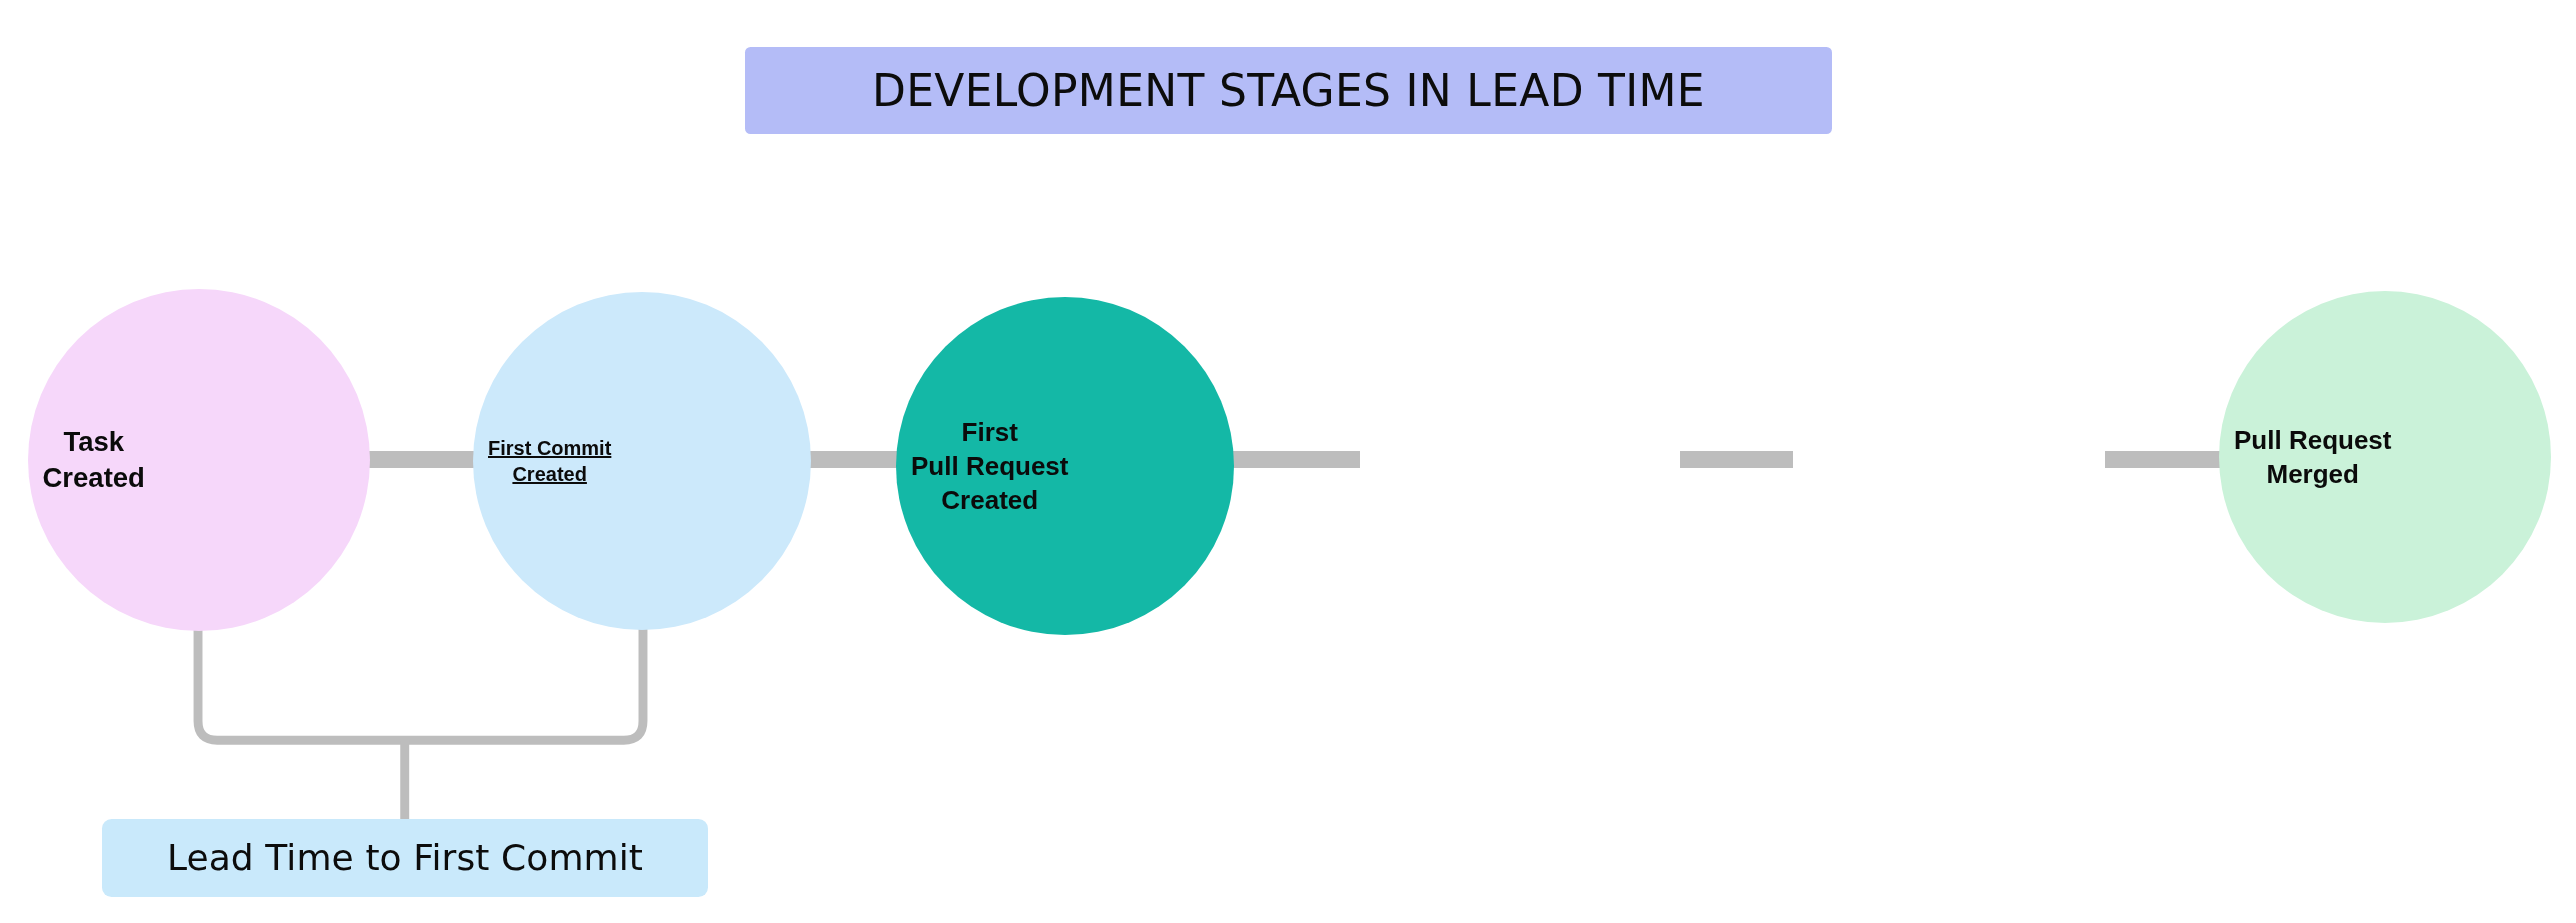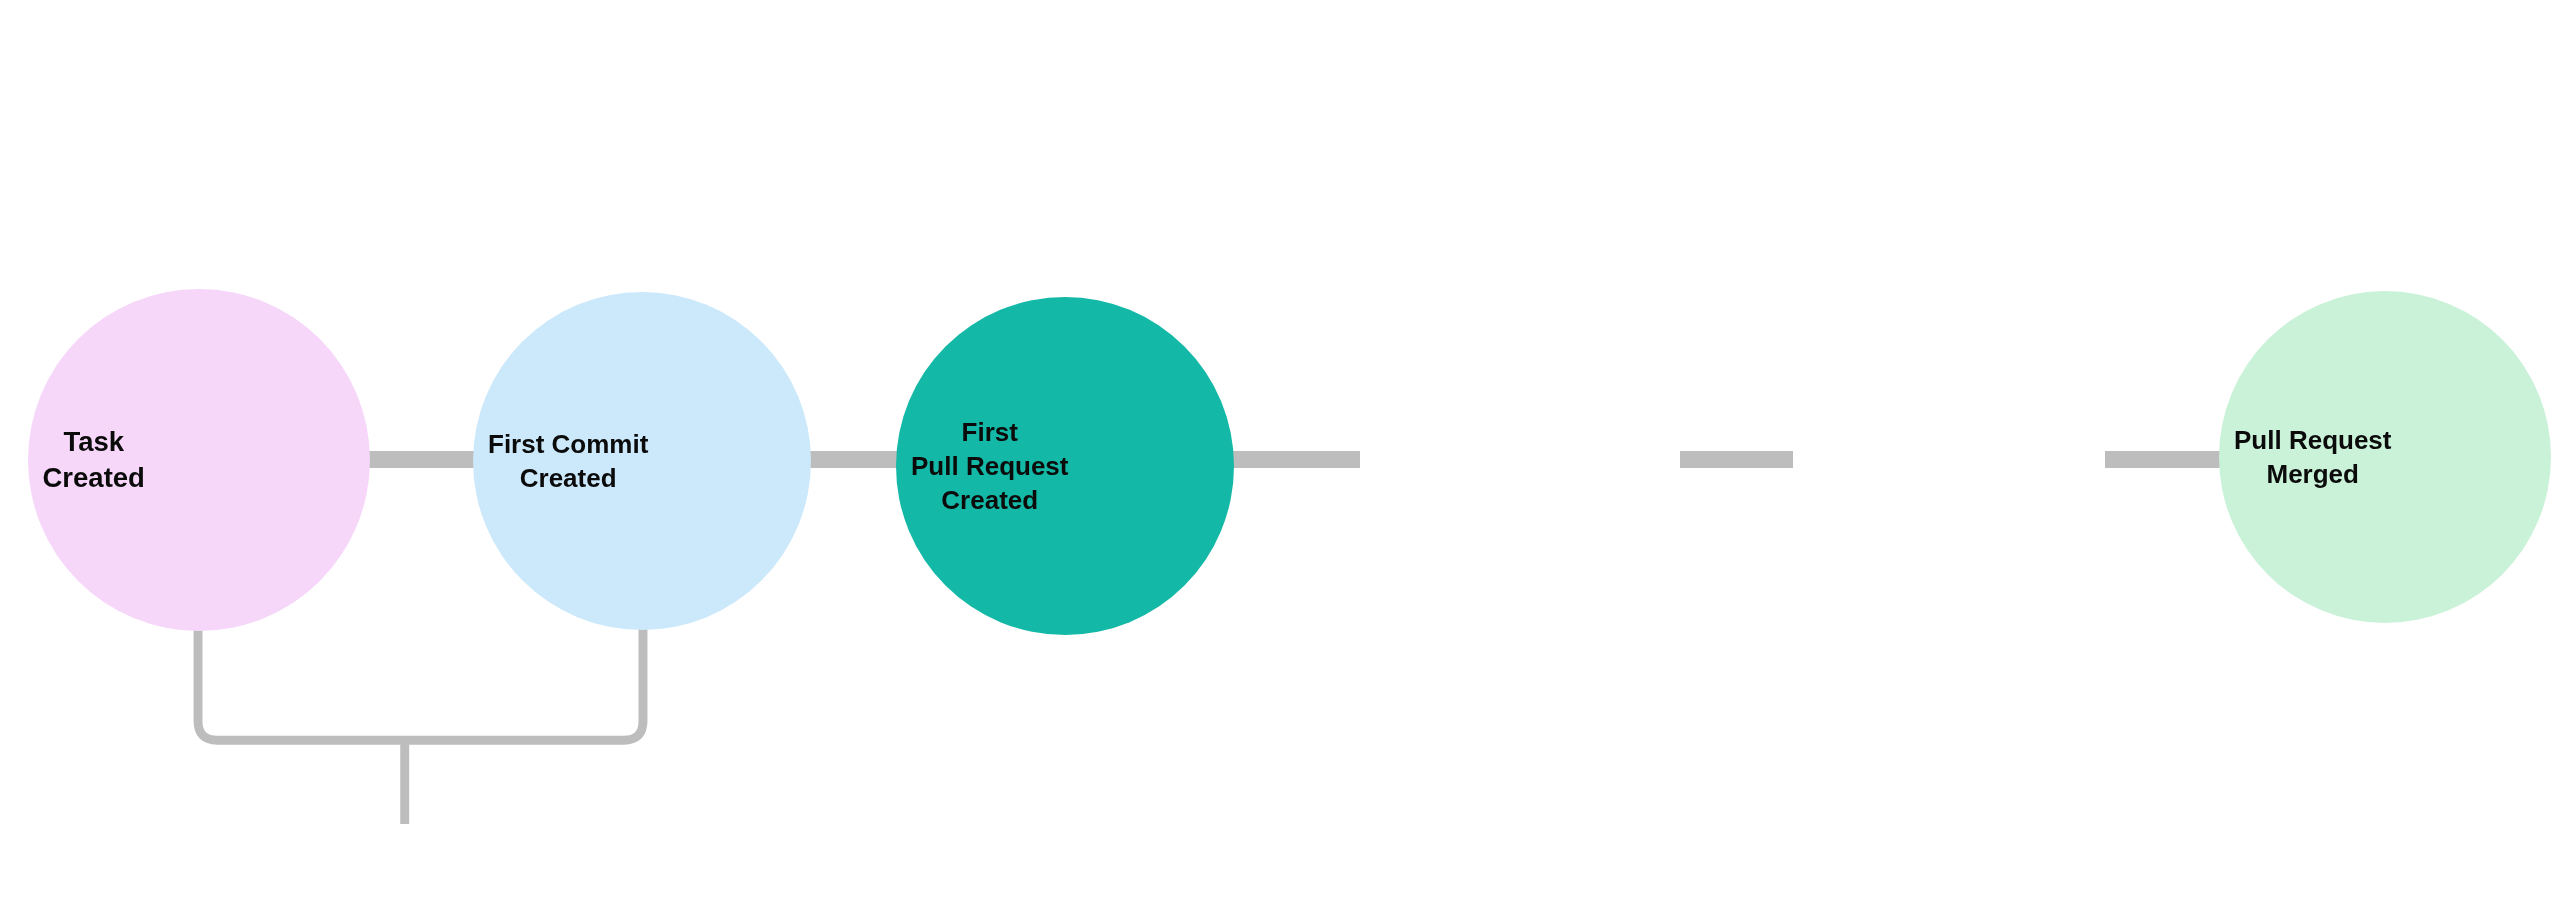--- a/index.html
+++ b/index.html
@@ -99,50 +99,56 @@
     white-space: nowrap;
     letter-spacing: 0.1px;
     line-height: 1;
   }
 </style>
 </head>
 <body>
 
 <div id="canvas">
 
+  <div class="title-banner">
+    <span class="title-text">DEVELOPMENT STAGES IN LEAD TIME</span>
+  </div>
 
   <div class="connector" style="left:357px; top:451px; width:131px;"></div>
   <div class="connector" style="left:800px; top:451px; width:117px;"></div>
   <div class="connector" style="left:1233px; top:451px; width:127px;"></div>
   <div class="connector" style="left:1680px; top:451px; width:113px;"></div>
   <div class="connector" style="left:2105px; top:451px; width:124px;"></div>
 
   <svg class="bracket" style="left:165px; top:618px; width:522px; height:206px;" viewBox="0 0 760 300" xmlns="http://www.w3.org/2000/svg">
     <path d="M 48 0 L 48 150 Q 48 178 76 178 L 668 178 Q 696 178 696 150 L 696 0" fill="none" stroke="#bdbdbd" stroke-width="13" stroke-linecap="butt"></path>
     <path d="M 349 178 L 349 300" fill="none" stroke="#bdbdbd" stroke-width="13"></path>
   </svg>
 
   <div class="stage-node" style="left:27.5px; top:289px; width:342px; height:342px; background:#f6d7fa;">
     <span class="stage-label" style="font-size:27.5px;">Task
 Created</span>
   </div>
 
   <div class="stage-node" style="left:473px; top:292px; width:338px; height:338px; background:#cce9fb;">
-    <span class="stage-label" style="font-size:26px;">First Commit
+    <span class="stage-label" style="font-size:20px;text-decoration:underline;">First Commit
 Created</span>
   </div>
 
   <div class="stage-node" style="left:896px; top:297px; width:338px; height:338px; background:#14b8a6;">
     <span class="stage-label" style="font-size:26px;">First
 Pull Request
 Created</span>
   </div>
 
 
 
   <div class="stage-node" style="left:2219px; top:291px; width:332px; height:332px; background:#caf2d9;">
     <span class="stage-label" style="font-size:26px;">Pull Request
 Merged</span>
   </div>
 
+  <div class="callout-box">
+    <span class="callout-text">Lead Time to First Commit</span>
+  </div>
 
 </div>
 
 
 </body></html>

